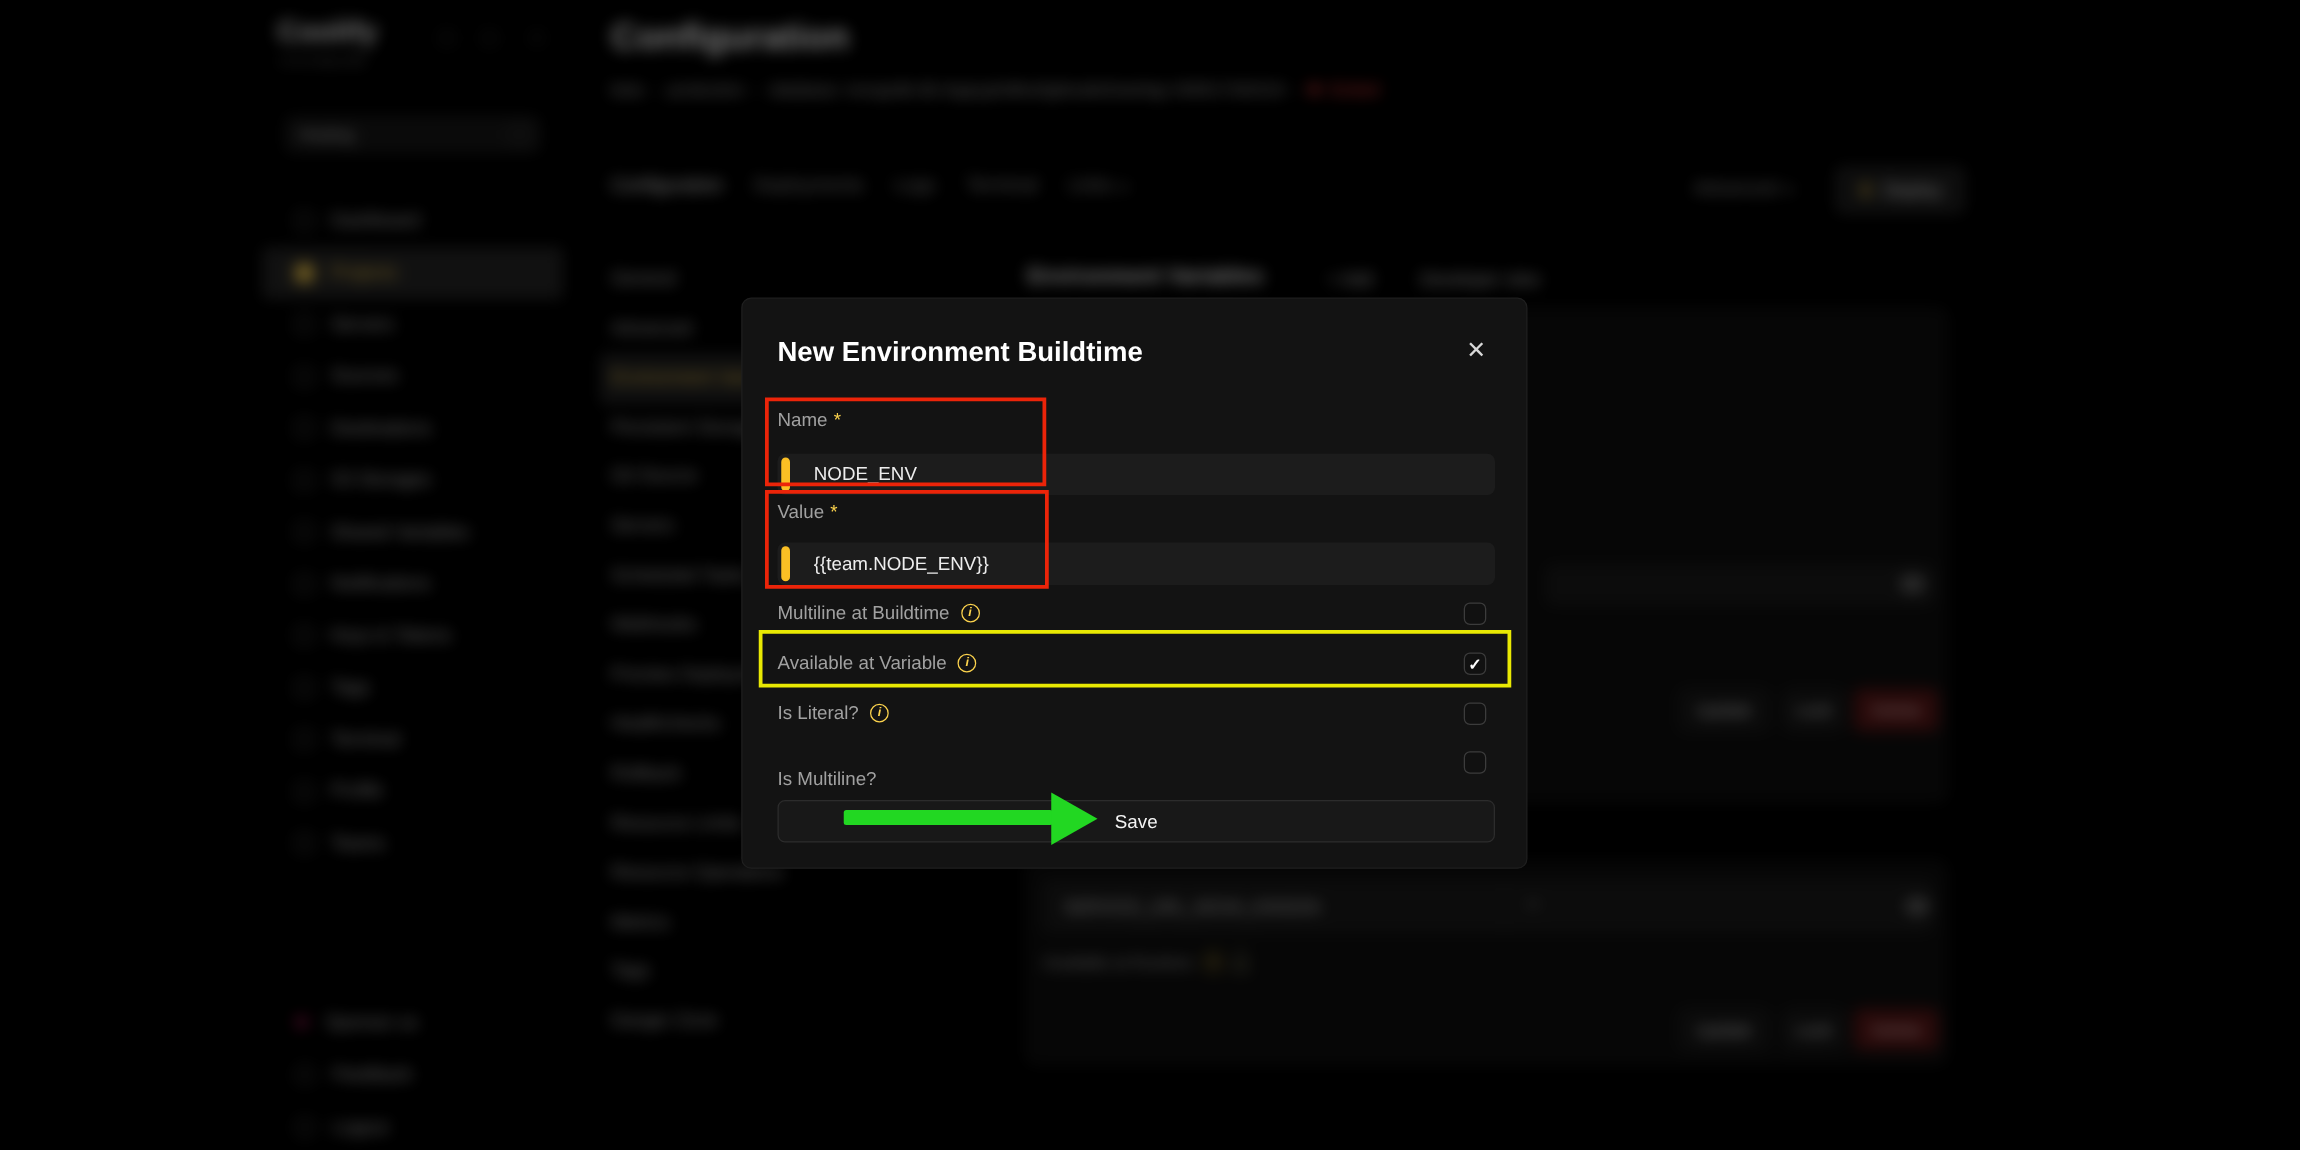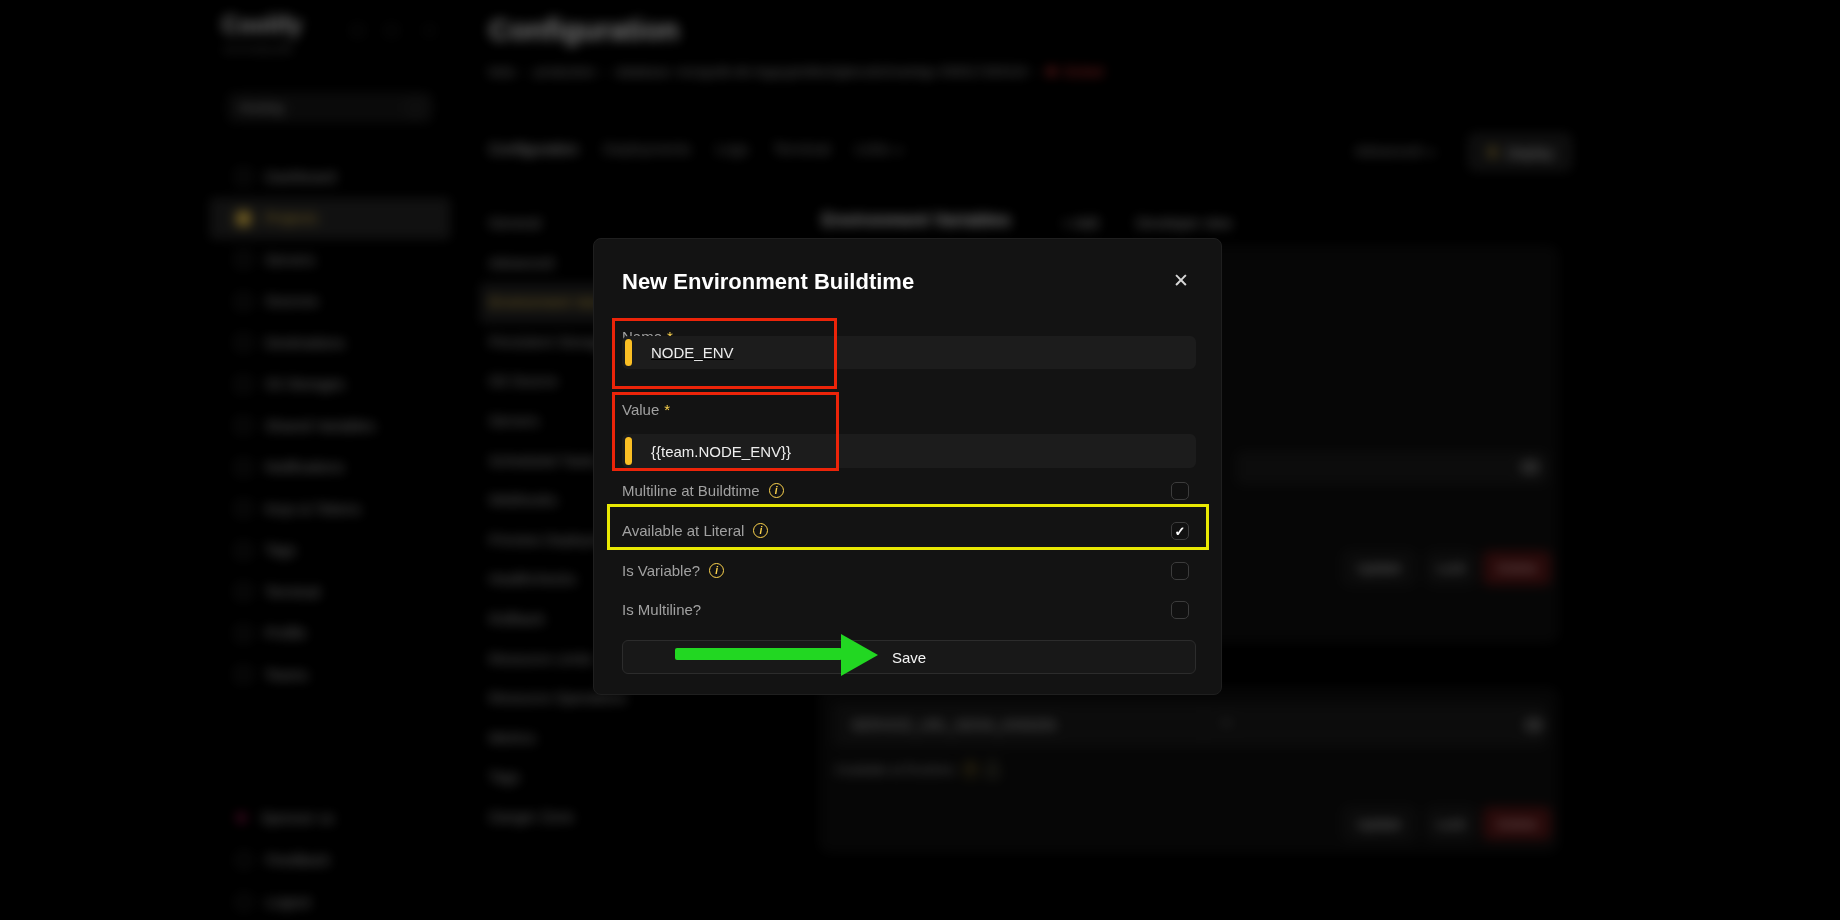--- a/index.html
+++ b/index.html
@@ -285,55 +285,55 @@
   <div id="dim"></div>
 
   <div id="modal">
     <div class="m-title">New Environment Buildtime</div>
     <div class="m-close">✕</div>
 
     <div class="m-label" style="top:89px; left:28px;">
       <span>Name</span>
       <span class="m-star">*</span>
     </div>
-    <div class="m-input" style="top:97px; height:33px;text-decoration:underline;">
+    <div class="m-input" style="top:124px; height:33px;">
       <span class="m-accent"></span>
       <span class="val">NODE_ENV</span>
     </div>
 
     <div class="m-label" style="top:162px; left:28px;justify-content:space-between;">
       <span>Value</span>
       <span class="m-star">*</span>
     </div>
     <div class="m-input" style="top:195px; height:34px;">
       <span class="m-accent"></span>
       <span class="val">{{team.NODE_ENV}}</span>
     </div>
 
     <div class="m-row-label" style="top:243px;">
       <span>Multiline at Buildtime</span>
       <span class="info-i">i</span>
     </div>
     <div class="chk" style="top:243px;"></div>
 
     <div class="m-row-label" style="top:283px;">
-      <span>Available at Literal</span>
+      <span>Available at Variable</span>
       <span class="info-i">i</span>
     </div>
     <div class="chk" style="top:283px;">
       <span>✓</span>
     </div>
 
     <div class="m-row-label" style="top:323px;">
-      <span>Is Variable?</span>
+      <span>Is Literal?</span>
       <span class="info-i">i</span>
     </div>
     <div class="chk" style="top:323px;"></div>
 
-    <div class="m-row-label" style="top:362px;">
+    <div class="m-row-label" style="top:376px;">
       <span>Is Multiline?</span>
     </div>
     <div class="chk" style="top:362px;"></div>
 
     <div class="m-save">
       <span>Save</span>
     </div>
   </div>
 
   <div class="annot red-rect" style="left:612px; top:318px; width:225px; height:71px;"></div>

